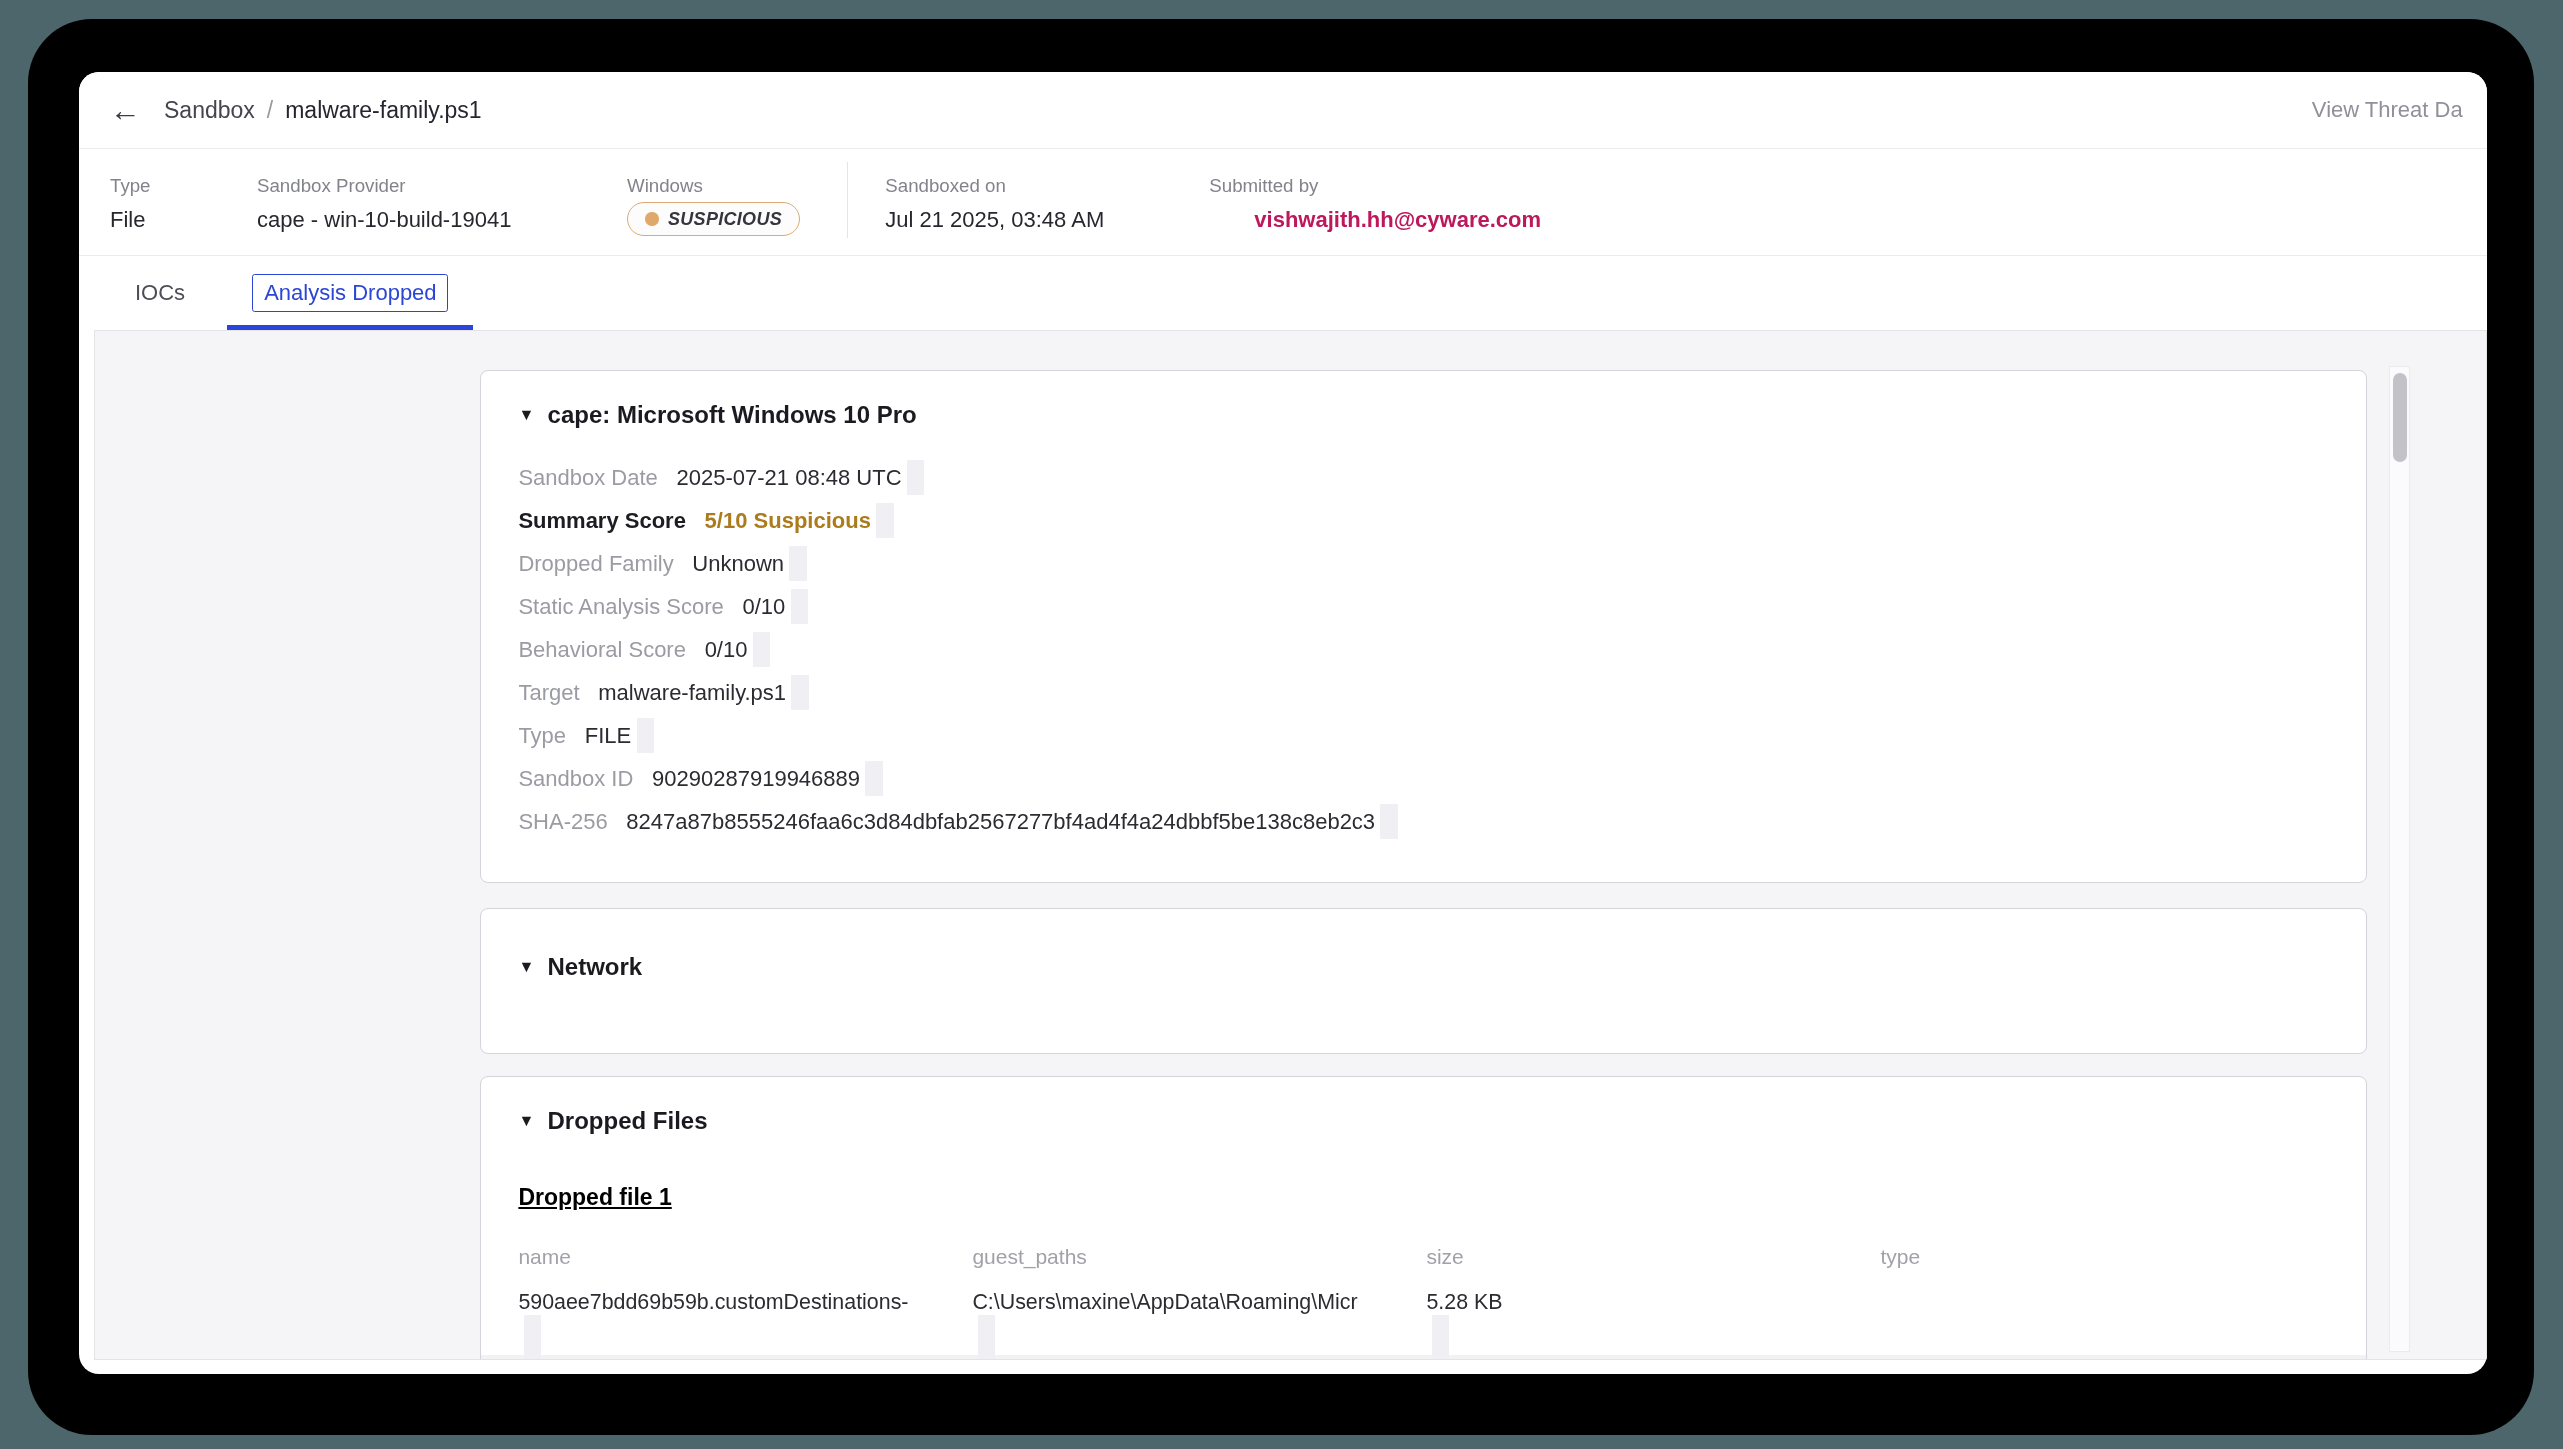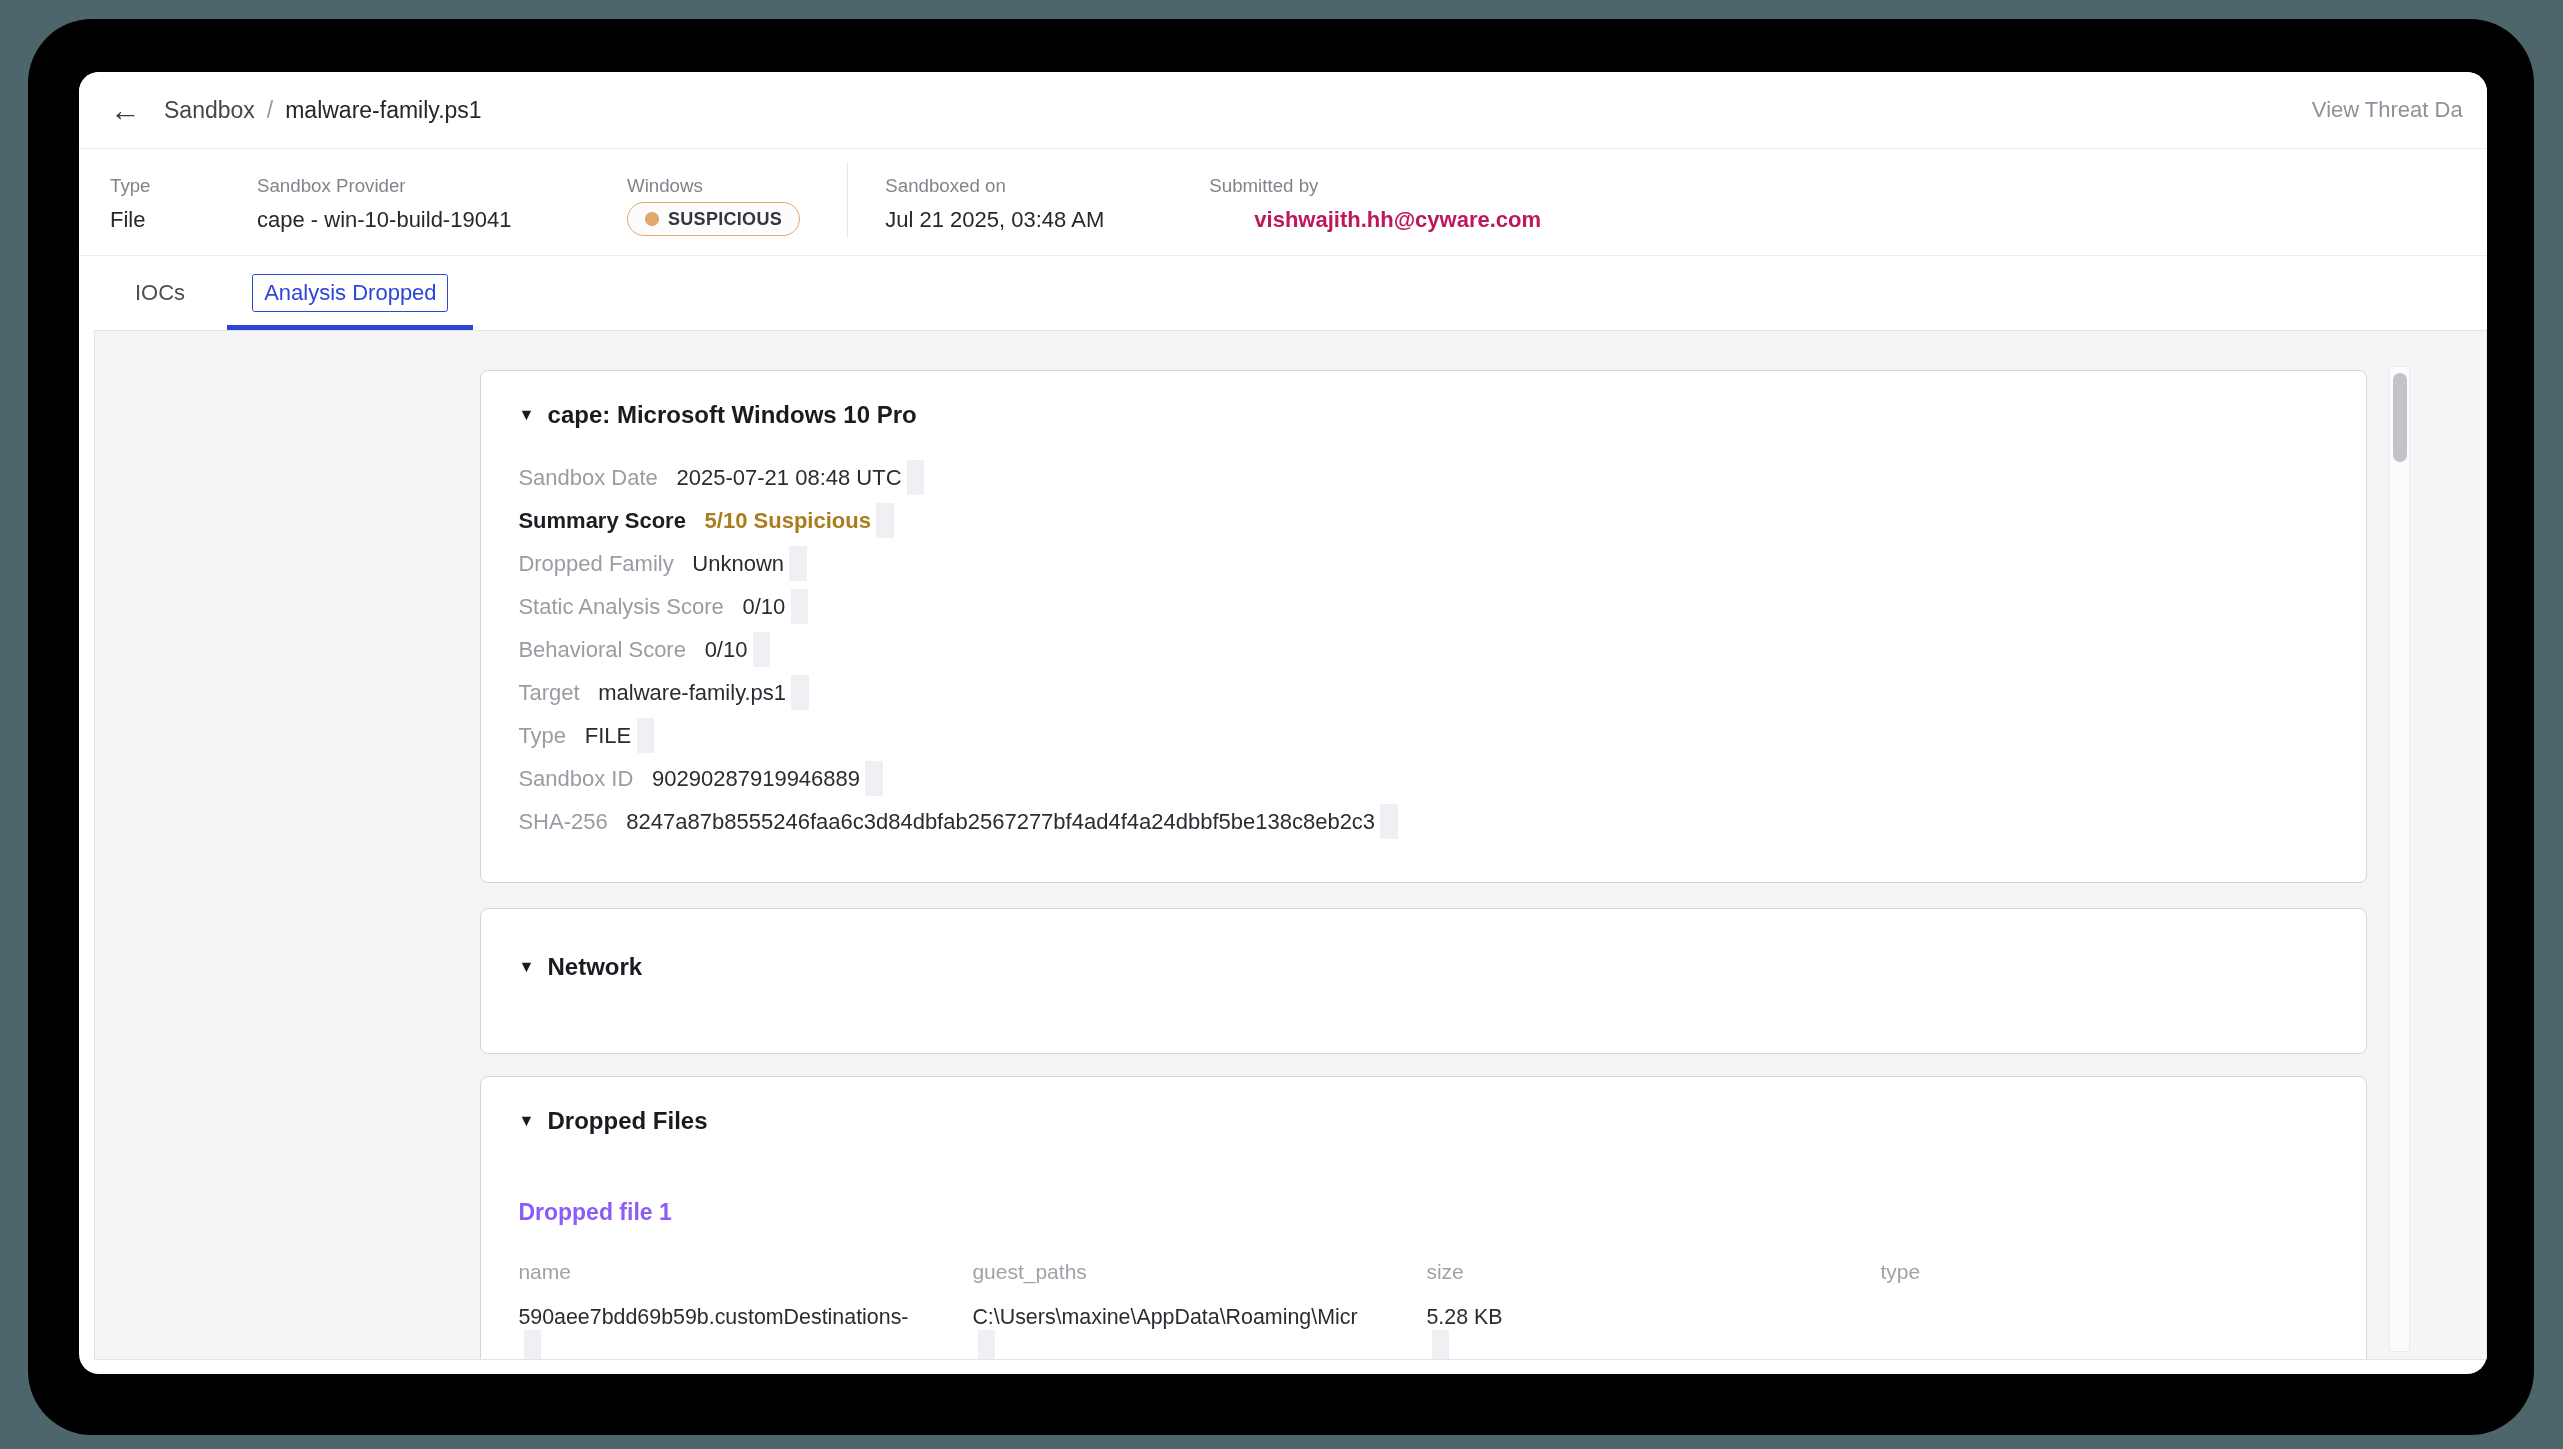--- a/index.html
+++ b/index.html
@@ -27,21 +27,21 @@
   .metabar { position:absolute; left:0; top:79px; right:0; height:105px; display:flex; padding:0 31px; border-bottom:1.3px solid #ececf0; background:#fff; }
   .mcol { padding-top:23px; }
   .mlabel { font-size:18.7px; color:#83838c; line-height:23px; }
   .mvalue { font-size:22px; color:#27272e; margin-top:9.3px; line-height:28px; }
   .mvalue.semibold { font-weight:600; color:#be185d;margin-left:45px; }
   .col-type { width:147px; } .col-provider { width:370px; } .col-verdict { width:220px; }
   .vdivider { width:1.3px; background:#e4e4e9; margin:10.7px 0 17.4px 0; }
   .col-sandboxed { width:324px; margin-left:37px; } .col-submitted { flex:1; }
   .badge { display:inline-flex; align-items:center; gap:9.3px; border:1.3px solid #dcaa72; border-radius:667px; padding:5.3px 17.4px; background:#fcfcfd; margin-top:5.3px; }
   .badge-dot { width:13.3px; height:13.3px; border-radius:50%; background:#e1a86b; }
-  .badge-text { font-size:18px; font-weight:600; color:#35353d; letter-spacing:0.3px; }
+  .badge-text { font-size:18px; font-weight:600; color:#35353d; letter-spacing:0.3px;font-style:italic; }
 
   
   .tabbar { position:absolute; left:0; top:184px; right:0; height:74px; display:flex; padding-left:31px; background:#fff; }
   .tab { display:flex; align-items:center; justify-content:center; position:relative; font-size:22px; cursor:pointer; }
   .tab-iocs { width:100px; color:#4e4e56; }
   .tab-analysis { width:246px; margin-left:17.4px; color:#2b46d7; font-weight:500; }
   .focus-box { border:1.3px solid #2b46d7; border-radius:2.7px; padding:5.3px 10.7px; }
   .tab-underline { position:absolute; left:0; right:0; bottom:0; height:5.3px; background:#2b46d7; }
 
   
@@ -56,21 +56,21 @@
   .caret { font-size:16px; color:#1a1a20; }
 
   .kv-rows { margin-top:27px; }
   .kv-row { display:flex; align-items:center; height:43px; font-size:22px; }
   .kv-label { color:#9b9ba3; }
   .kv-label.strong { color:#1c1c22; font-weight:700; }
   .kv-value { color:#2b2b32; margin-left:18.7px; white-space:nowrap; }
   .kv-value.gold { color:#ab7c1d; font-weight:700; }
   .copyblock { width:17.4px; height:35px; background:#f0f0f4; margin-left:5.3px; flex:none; }
 
-  .sub-title { margin-top:63px; font-size:23px; font-weight:700; color:#8b5cf6; line-height:29px; }
+  .sub-title { margin-top:48px; font-size:23px; font-weight:700; color:#000000; line-height:29px;text-decoration:underline; }
   .ttable { margin-top:31px; }
   .thead, .trow { display:grid; grid-template-columns:454px 454px 454px 1fr; }
   .thead { font-size:21px; color:#a1a1a9; line-height:27px; }
   .trow { margin-top:20px; font-size:21.4px; color:#2b2b32; }
   .tcell { display:flex; height:48px; white-space:nowrap;flex-direction:column; }
   .tcell .copyblock { height:47px; }
   .zebra { height:200px; background:#f2f2f5; margin:17.4px -37px 0 -37px; }
 
   
   .sb-track { position:absolute; right:76px; top:35px; width:21px; height:986px; background:#fbfbfd; border:0.7px solid #ebebef; }

